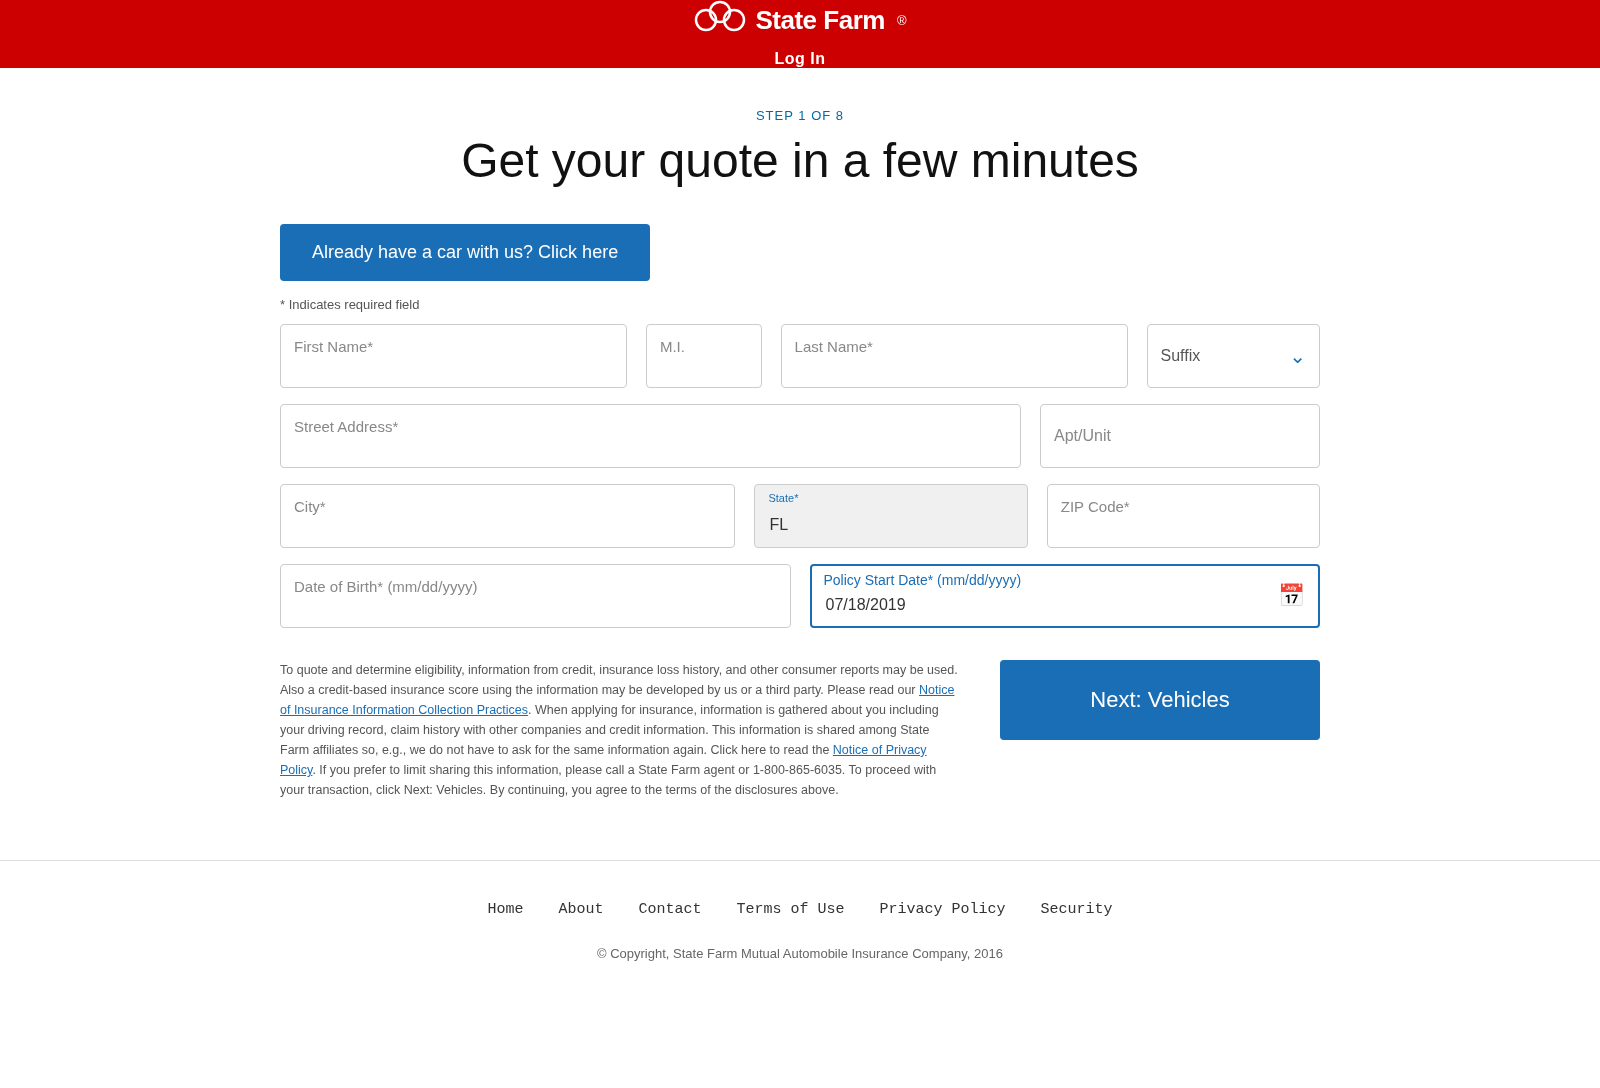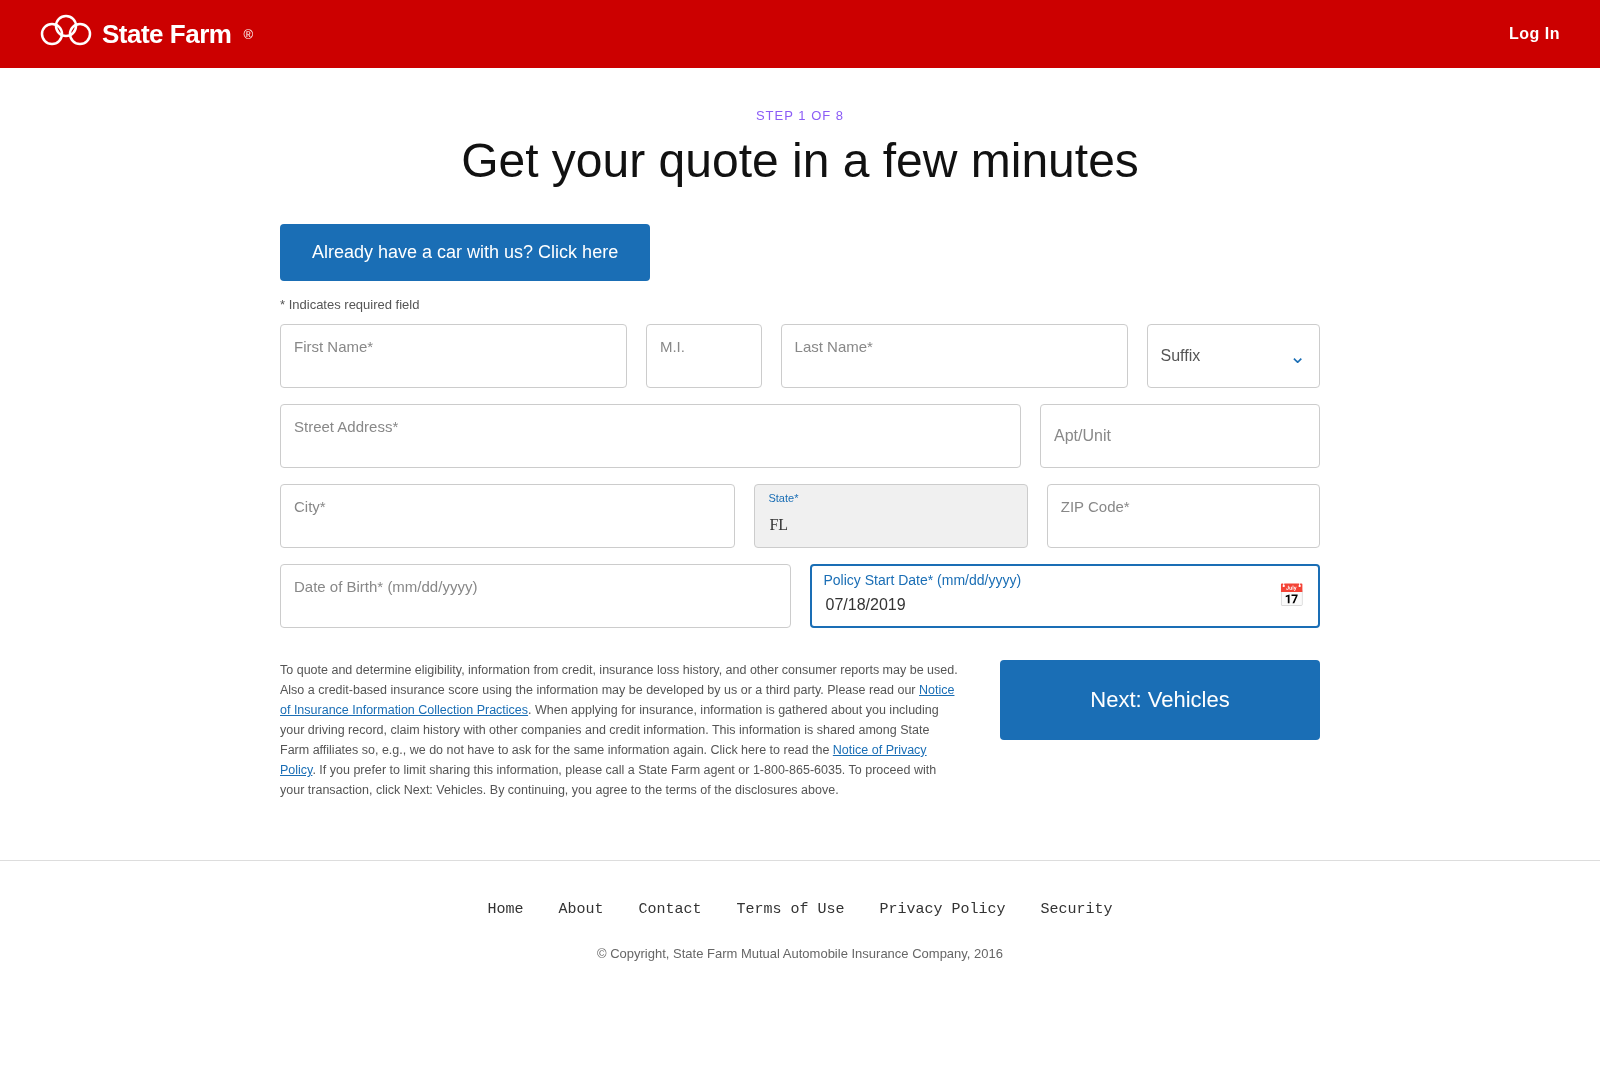--- a/index.html
+++ b/index.html
@@ -6,20 +6,21 @@
     body { font-family: Arial, sans-serif; background: #fff; color: #333; min-height: 1088px; }
 
     
     .header {
       background: #cc0000;
       height: 68px;
       display: flex;
       align-items: center;
       justify-content: space-between;
       padding: 0 40px;
+      flex-direction: column;
     }
     .logo {
       display: flex;
       align-items: center;
       gap: 10px;
     }
     .logo-icon {
       width: 52px;
       height: 40px;
     }
@@ -42,21 +43,21 @@
     
     .main {
       max-width: 1200px;
       margin: 0 auto;
       padding: 40px 80px 60px;
     }
 
     .step-label {
       text-align: center;
       font-size: 13px;
-      color: #8b5cf6;
+      color: #0369a1;
       letter-spacing: 1px;
       text-transform: uppercase;
       margin-bottom: 10px;
     }
 
     .page-title {
       text-align: center;
       font-size: 48px;
       font-weight: 400;
       color: #111;
@@ -127,21 +128,20 @@
     .field-apt { flex: 0 0 280px; }
     .field-city { flex: 2; }
     .field-state { flex: 1.2; }
     .field-zip { flex: 1.2; }
     .field-dob { flex: 1; }
     .field-policy { flex: 1; }
 
     
     .field-state input {
       background: #f5f5f5;
-      font-family: Liberation Serif, serif;
     }
 
     
     .field-policy input {
       border-color: #1a6eb5;
       border-width: 2px;
     }
     .field-policy label {
       top: 8px;
       font-size: 14px;

